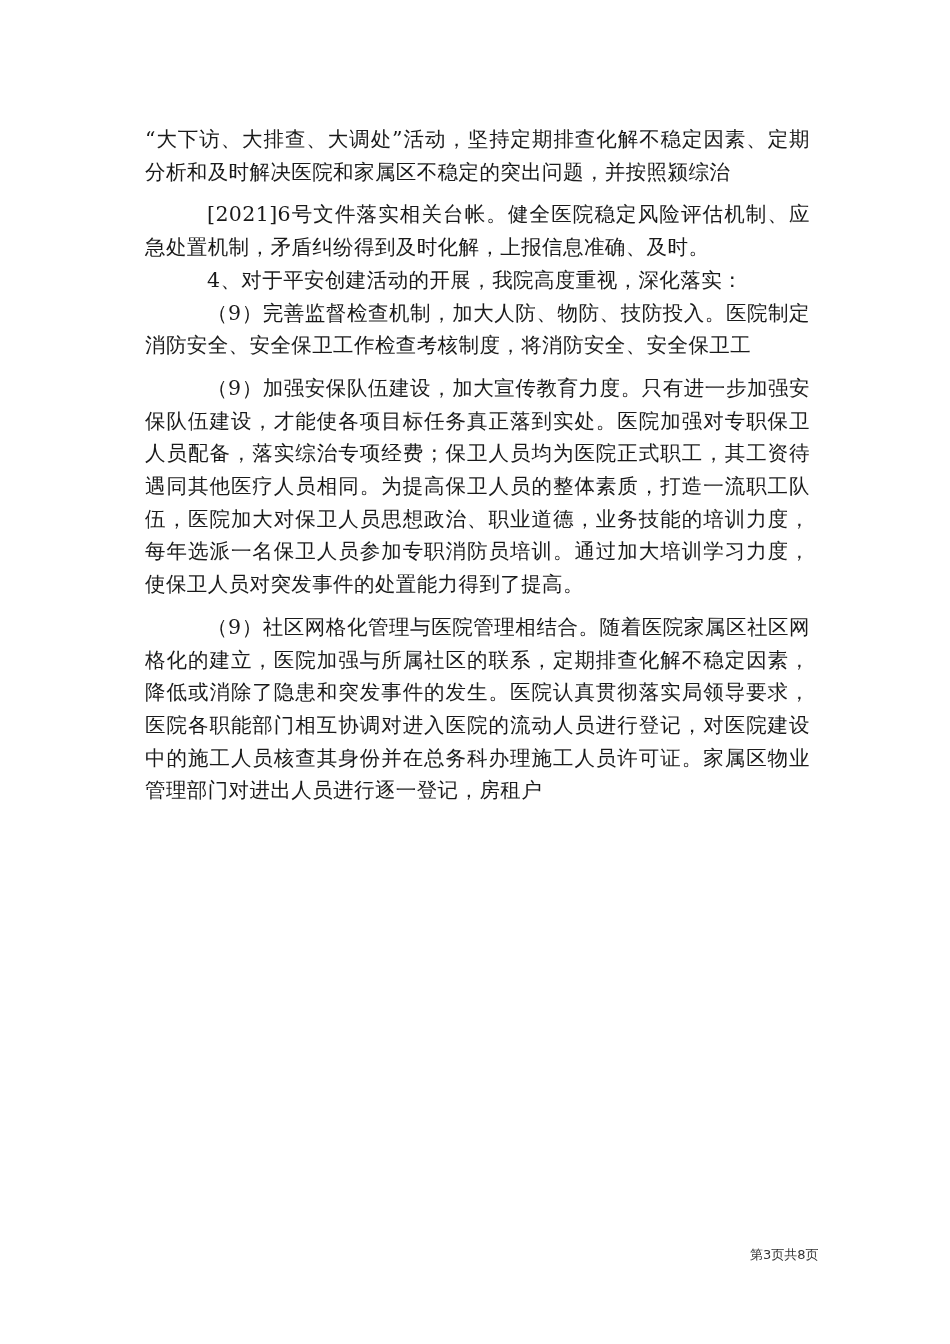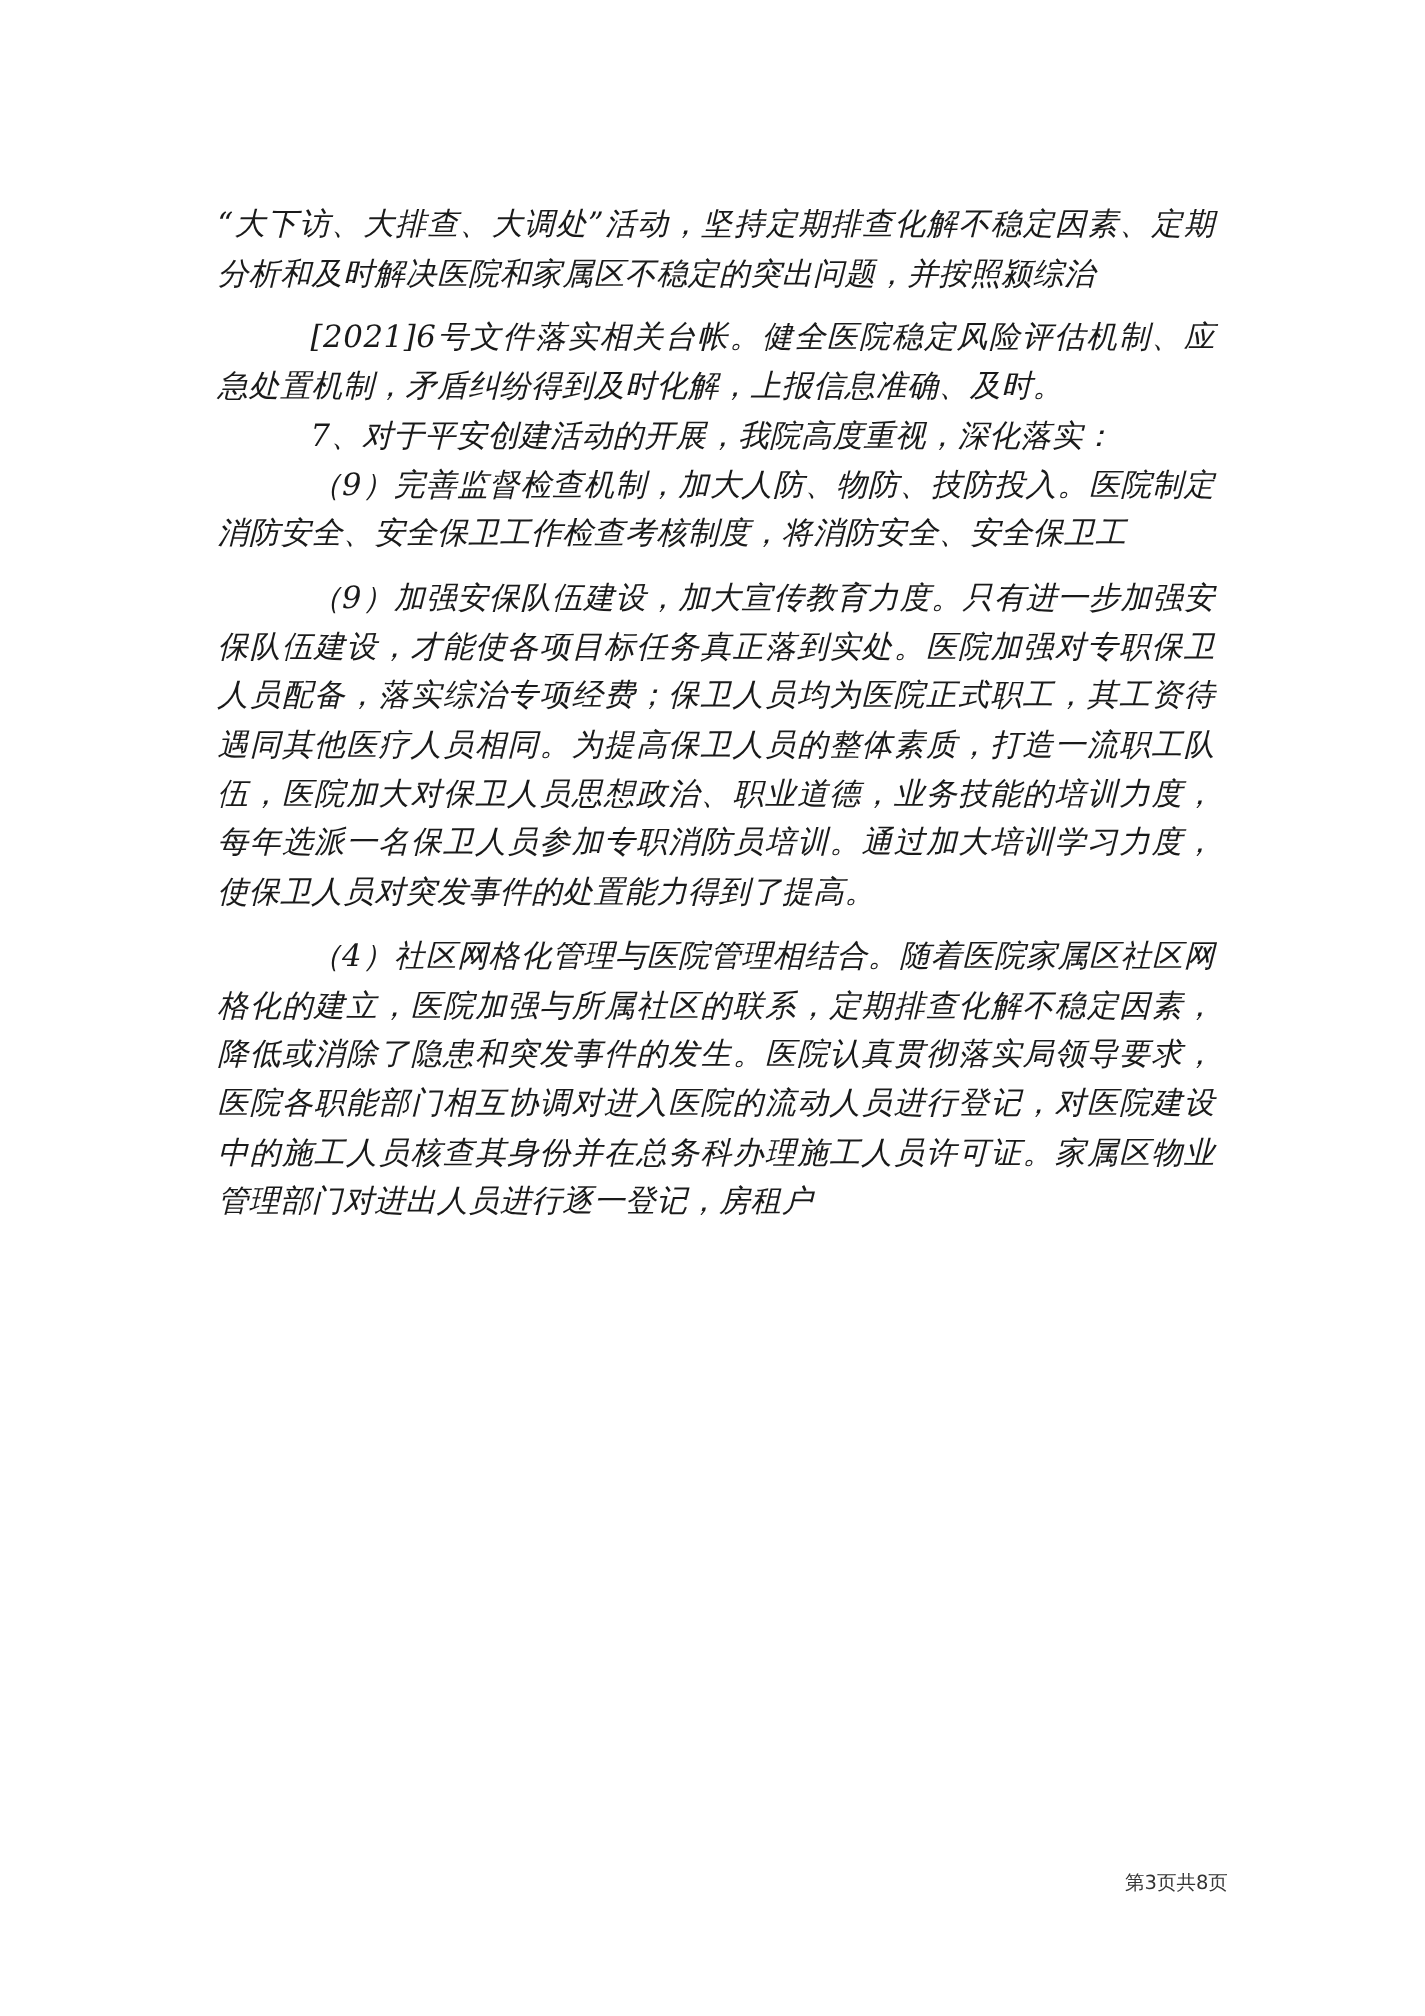--- a/index.html
+++ b/index.html
@@ -1,32 +1,32 @@
 <!DOCTYPE html>
 <html><head>
 <meta charset="utf-8">
 <style>
   html, body { margin: 0; padding: 0; background: #ffffff; }
   body { width: 950px; height: 1344px; position: relative; overflow: hidden;
          font-family: "DejaVu Serif", "Liberation Serif", serif; color: #1a1a1a; }
-  .page { position: absolute; left: 145px; top: 133px; width: 665px; font-style: italic; }
+  .page { position: absolute; left: 145px; top: 123px; width: 665px; }
   .para { font-size: 20.5px; line-height: 32.7px; margin: 0; text-align: justify; letter-spacing: 0.4px; }
   .para.indent { text-indent: 62px; }
   .para + .para.gap { margin-top: 10px; }
   .footer { position: absolute; left: 0; width: 950px; top: 1246px; text-align: right;
             font-family: "DejaVu Sans", "Liberation Sans", sans-serif; font-size: 13px; color: #333; }
   .footer span.inner { position: absolute; left: 750px; }
 </style>
 </head>
 <body>
 
 <div class="page">
   <p class="para">“大下访、大排查、大调处”活动，坚持定期排查化解不稳定因素、定期分析和及时解决医院和家属区不稳定的突出问题，并按照颍综治</p>
   <p class="para indent gap">[2021]6号文件落实相关台帐。健全医院稳定风险评估机制、应急处置机制，矛盾纠纷得到及时化解，上报信息准确、及时。</p>
-  <p class="para indent">7、对于平安创建活动的开展，我院高度重视，深化落实：</p>
+  <p class="para indent">4、对于平安创建活动的开展，我院高度重视，深化落实：</p>
   <p class="para indent">（9）完善监督检查机制，加大人防、物防、技防投入。医院制定消防安全、安全保卫工作检查考核制度，将消防安全、安全保卫工</p>
   <p class="para indent gap">（9）加强安保队伍建设，加大宣传教育力度。只有进一步加强安保队伍建设，才能使各项目标任务真正落到实处。医院加强对专职保卫人员配备，落实综治专项经费；保卫人员均为医院正式职工，其工资待遇同其他医疗人员相同。为提高保卫人员的整体素质，打造一流职工队伍，医院加大对保卫人员思想政治、职业道德，业务技能的培训力度，每年选派一名保卫人员参加专职消防员培训。通过加大培训学习力度，使保卫人员对突发事件的处置能力得到了提高。</p>
-  <p class="para indent gap">（4）社区网格化管理与医院管理相结合。随着医院家属区社区网格化的建立，医院加强与所属社区的联系，定期排查化解不稳定因素，降低或消除了隐患和突发事件的发生。医院认真贯彻落实局领导要求，医院各职能部门相互协调对进入医院的流动人员进行登记，对医院建设中的施工人员核查其身份并在总务科办理施工人员许可证。家属区物业管理部门对进出人员进行逐一登记，房租户</p>
+  <p class="para indent gap">（9）社区网格化管理与医院管理相结合。随着医院家属区社区网格化的建立，医院加强与所属社区的联系，定期排查化解不稳定因素，降低或消除了隐患和突发事件的发生。医院认真贯彻落实局领导要求，医院各职能部门相互协调对进入医院的流动人员进行登记，对医院建设中的施工人员核查其身份并在总务科办理施工人员许可证。家属区物业管理部门对进出人员进行逐一登记，房租户</p>
 </div>
 
 <div class="footer">
   <span class="inner">第3页共8页</span>
 </div>
 
 </body></html>

